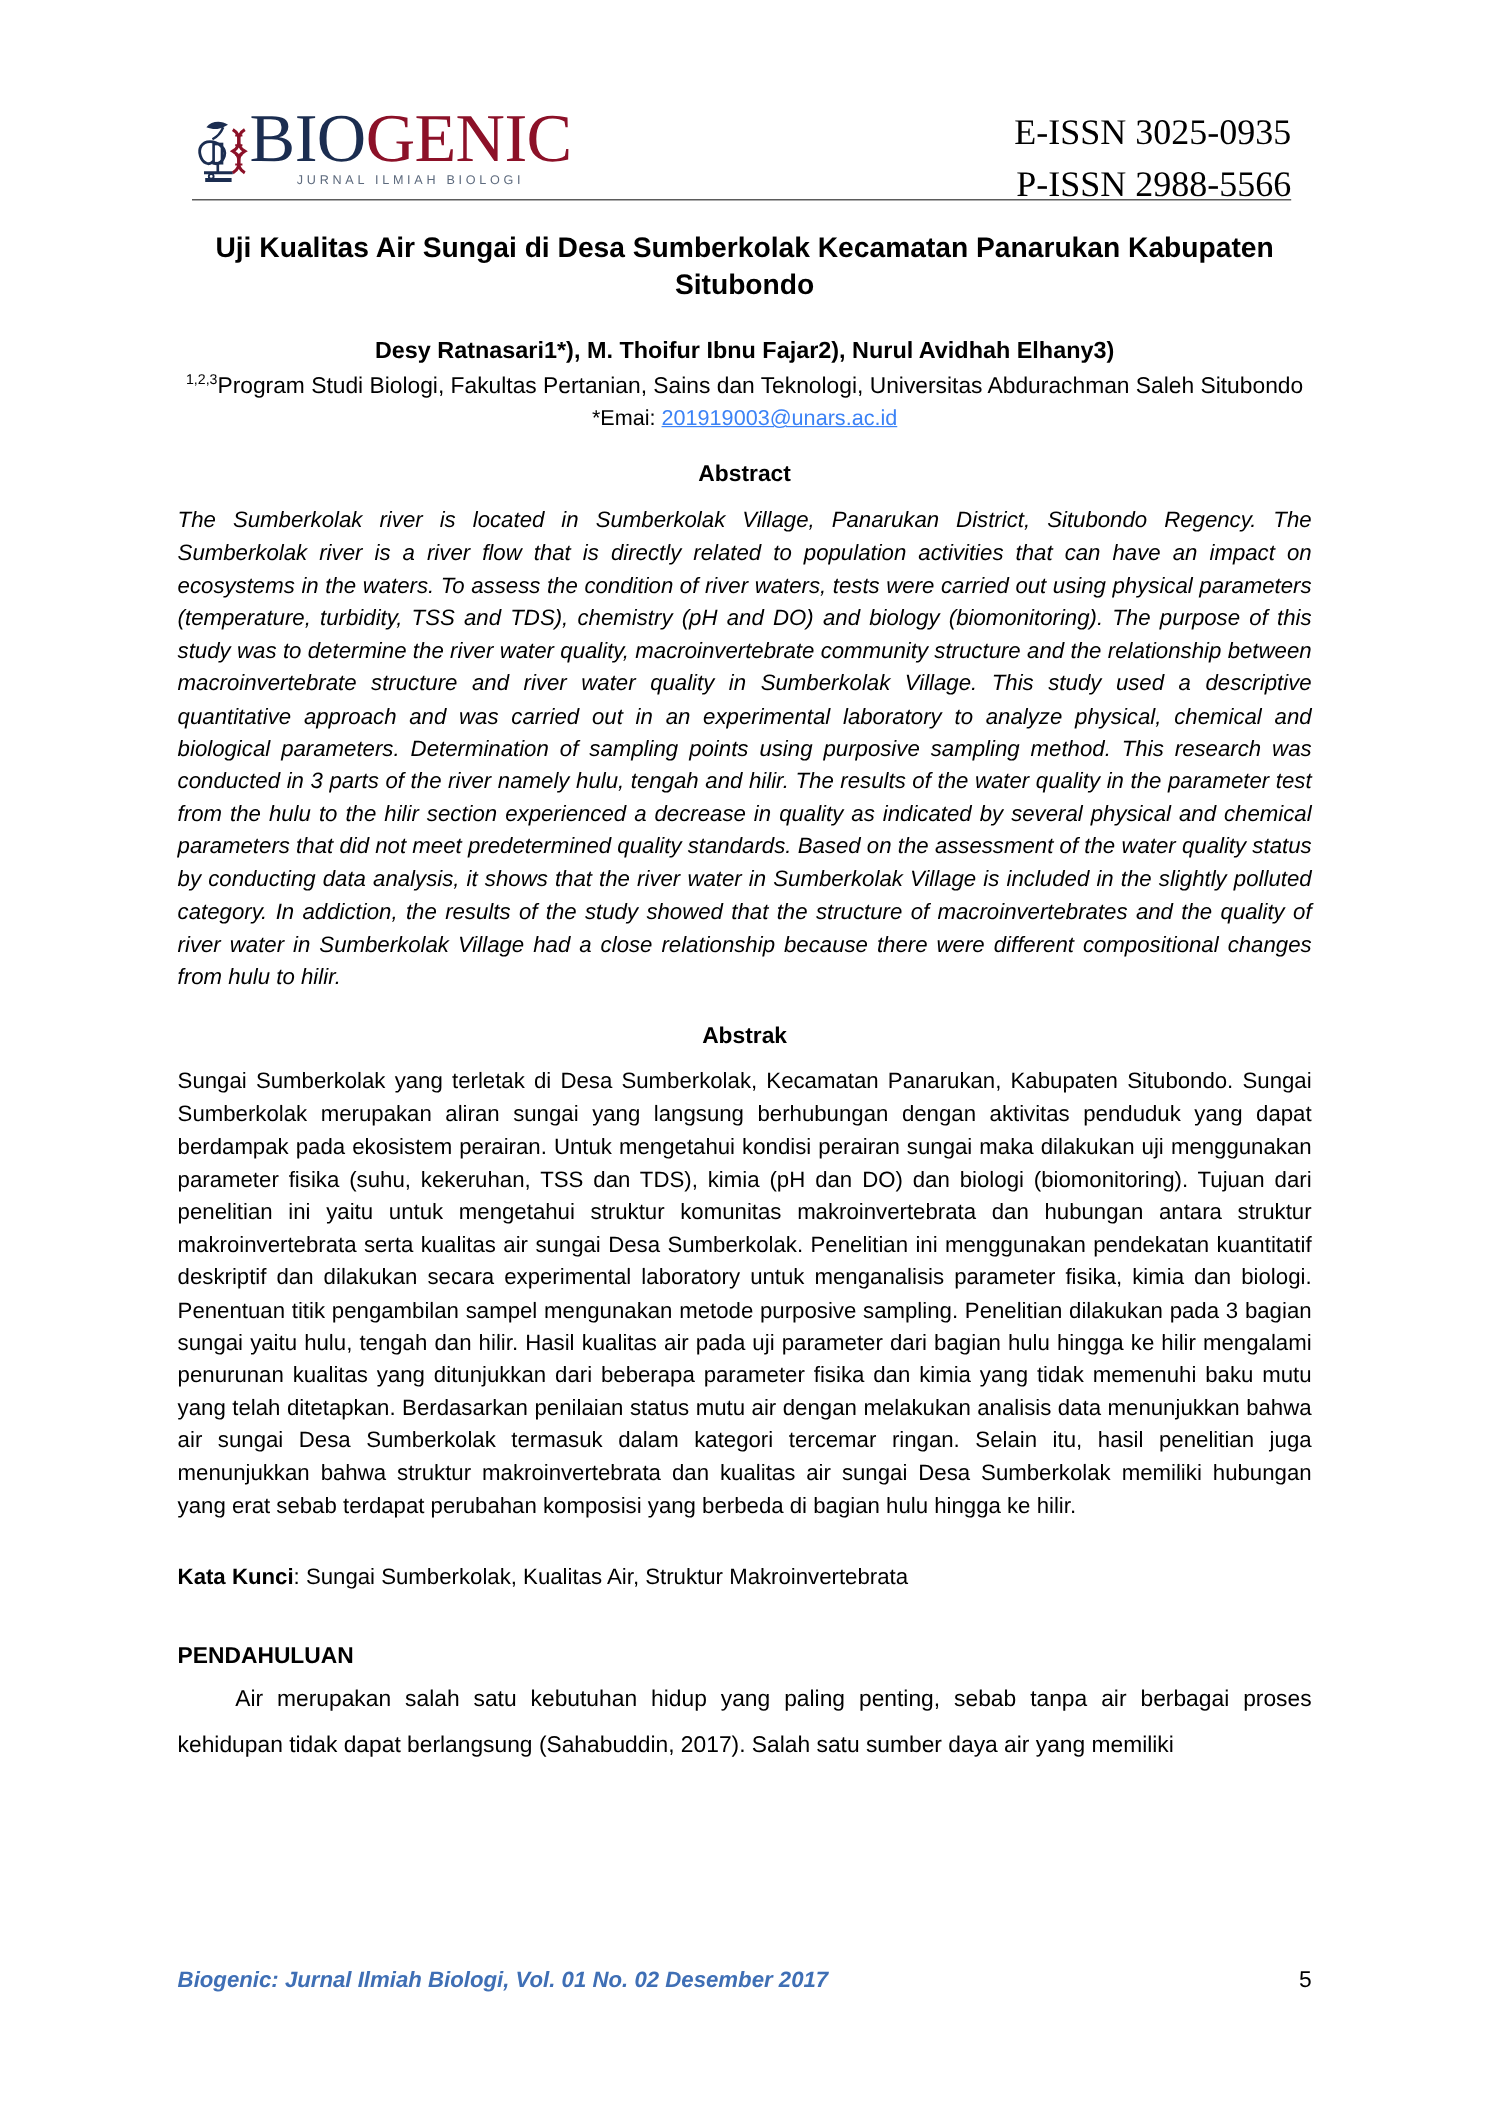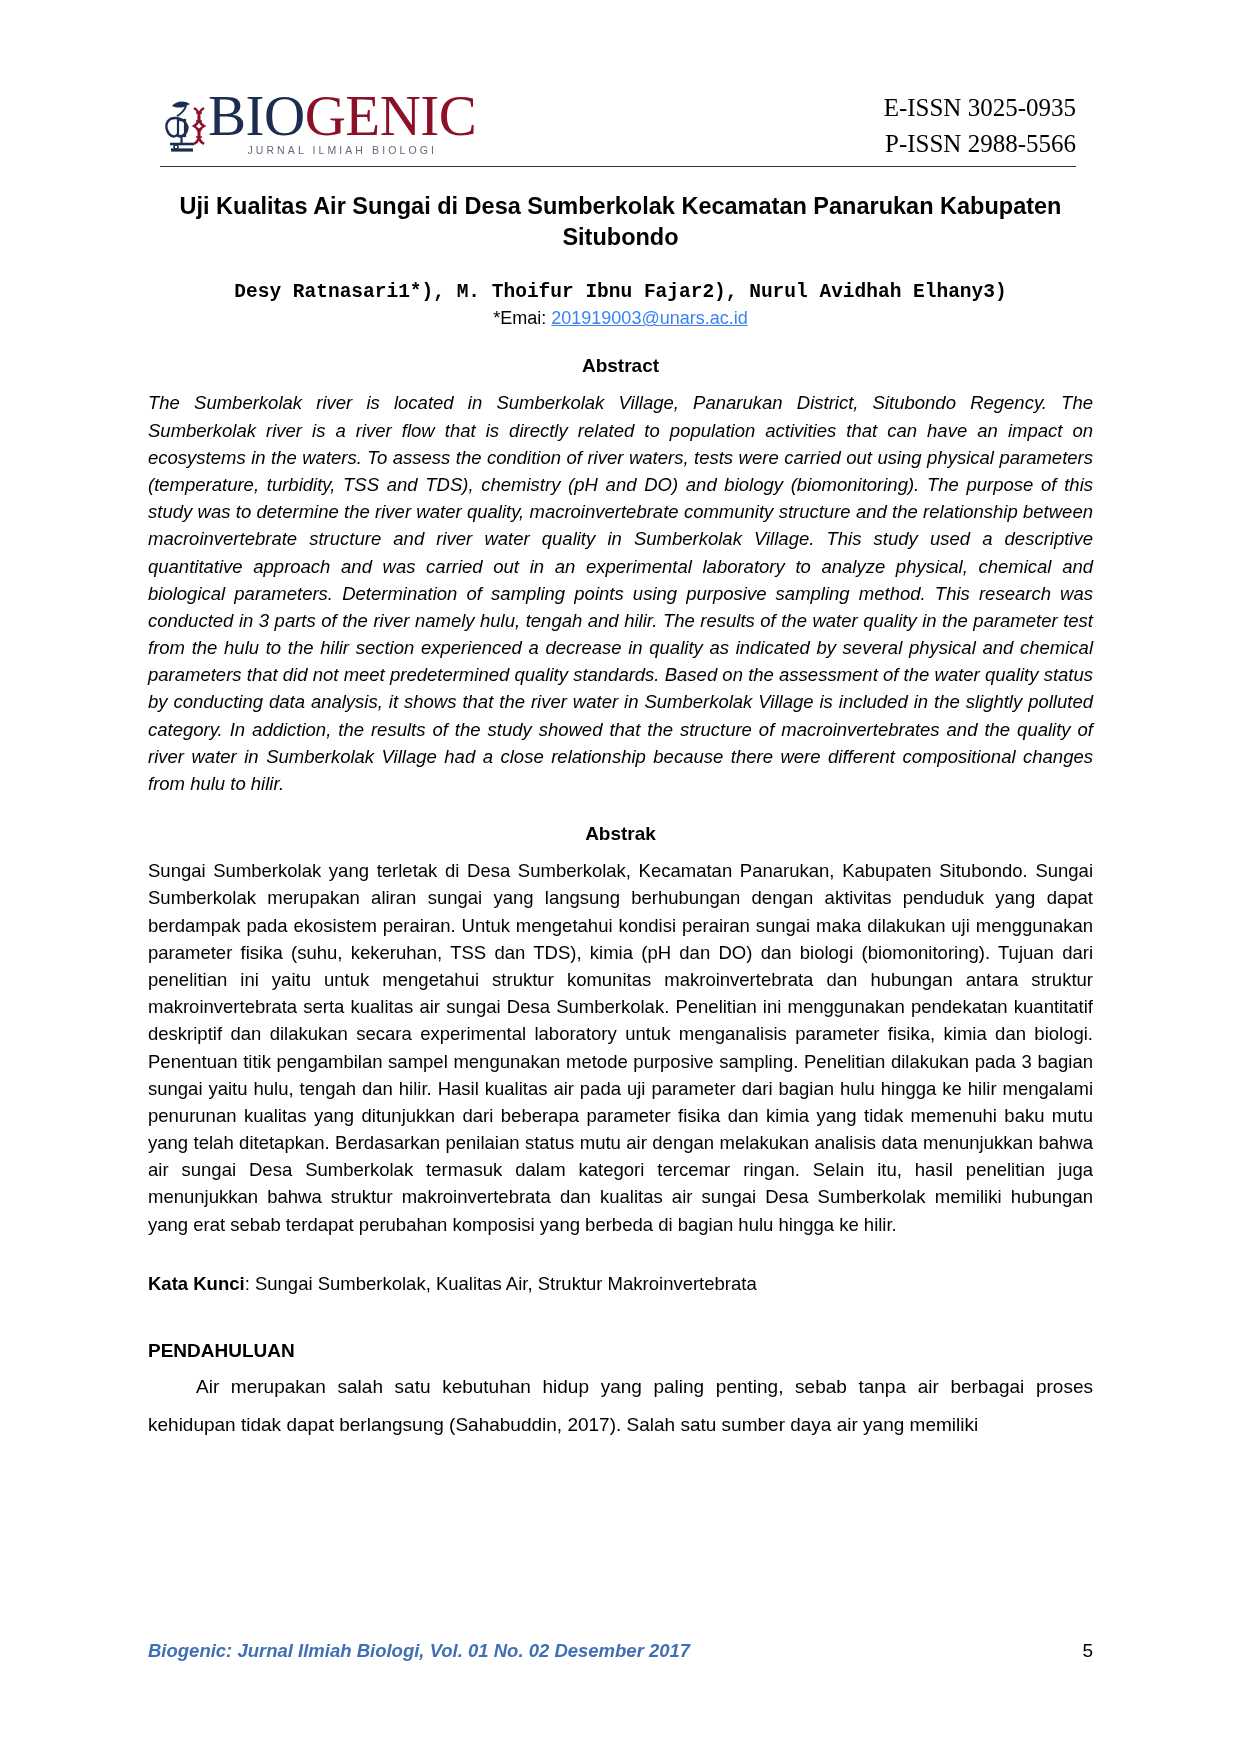--- a/index.html
+++ b/index.html
@@ -64,21 +64,21 @@
     font-family: "Liberation Sans", sans-serif;
     font-size: 10.5px;
     letter-spacing: 3.1px;
     color: #5d6a7d;
     text-align: center;
     margin-top: 3px;
     white-space: nowrap;
   }
   .issn {
     font-family: "Liberation Serif", serif;
-    font-size: 25px;
+    font-size: 30px;
     line-height: 1.42;
     text-align: right;
     padding-top: 2px;
     white-space: nowrap;
   }
 
   
   .content {
     margin: 0 148px 0 148px;
   }
@@ -88,21 +88,20 @@
     font-weight: bold;
     line-height: 1.32;
     margin: 24px 28px 0 28px;
   }
   .authors {
     text-align: center;
     font-size: 19.5px;
     font-weight: bold;
     margin-top: 27px;
     line-height: 1.3;
-    font-family: Liberation Mono, monospace;
   }
   .affiliation {
     text-align: center;
     font-size: 19px;
     line-height: 1.3;
     margin-top: 4px;
   }
   .email-line {
     text-align: center;
     font-size: 18px;
@@ -224,20 +223,21 @@
   </div>
 
   <div class="content">
 
     <div class="doc-title">Uji Kualitas Air Sungai di Desa Sumberkolak Kecamatan Panarukan Kabupaten Situbondo</div>
 
     <div class="authors">
       <span>Desy Ratnasari1*), M. Thoifur Ibnu Fajar2), Nurul Avidhah Elhany3)</span>
     </div>
 
+    <div class="affiliation"><sup class="aff">1,2,3</sup><span>Program Studi Biologi, Fakultas Pertanian, Sains dan Teknologi, Universitas Abdurachman Saleh Situbondo</span></div>
 
     <div class="email-line"><span>*Emai: </span><a class="email-link" href="#">201919003@unars.ac.id</a></div>
 
     <div class="sec-head">Abstract</div>
     <div class="abstract-en">The Sumberkolak river is located in Sumberkolak Village, Panarukan District, Situbondo Regency. The Sumberkolak river is a river flow that is directly related to population activities that can have an impact on ecosystems in the waters. To assess the condition of river waters, tests were carried out using physical parameters (temperature, turbidity, TSS and TDS), chemistry (pH and DO) and biology (biomonitoring). The purpose of this study was to determine the river water quality, macroinvertebrate community structure and the relationship between macroinvertebrate structure and river water quality in Sumberkolak Village. This study used a descriptive quantitative approach and was carried out in an experimental laboratory to analyze physical, chemical and biological parameters. Determination of sampling points using purposive sampling method. This research was conducted in 3 parts of the river namely hulu, tengah and hilir. The results of the water quality in the parameter test from the hulu to the hilir section experienced a decrease in quality as indicated by several physical and chemical parameters that did not meet predetermined quality standards. Based on the assessment of the water quality status by conducting data analysis, it shows that the river water in Sumberkolak Village is included in the slightly polluted category. In addiction, the results of the study showed that the structure of macroinvertebrates and the quality of river water in Sumberkolak Village had a close relationship because there were different compositional changes from hulu to hilir.</div>
 
     <div class="sec-head">Abstrak</div>
     <div class="abstract-id">Sungai Sumberkolak yang terletak di Desa Sumberkolak, Kecamatan Panarukan, Kabupaten Situbondo. Sungai Sumberkolak merupakan aliran sungai yang langsung berhubungan dengan aktivitas penduduk yang dapat berdampak pada ekosistem perairan. Untuk mengetahui kondisi perairan sungai maka dilakukan uji menggunakan parameter fisika (suhu, kekeruhan, TSS dan TDS), kimia (pH dan DO) dan biologi (biomonitoring). Tujuan dari penelitian ini yaitu untuk mengetahui struktur komunitas makroinvertebrata dan hubungan antara struktur makroinvertebrata serta kualitas air sungai Desa Sumberkolak. Penelitian ini menggunakan pendekatan kuantitatif deskriptif dan dilakukan secara experimental laboratory untuk menganalisis parameter fisika, kimia dan biologi. Penentuan titik pengambilan sampel mengunakan metode purposive sampling. Penelitian dilakukan pada 3 bagian sungai yaitu hulu, tengah dan hilir. Hasil kualitas air pada uji parameter dari bagian hulu hingga ke hilir mengalami penurunan kualitas yang ditunjukkan dari beberapa parameter fisika dan kimia yang tidak memenuhi baku mutu yang telah ditetapkan. Berdasarkan penilaian status mutu air dengan melakukan analisis data menunjukkan bahwa air sungai Desa Sumberkolak termasuk dalam kategori tercemar ringan. Selain itu, hasil penelitian juga menunjukkan bahwa struktur makroinvertebrata dan kualitas air sungai Desa Sumberkolak memiliki hubungan yang erat sebab terdapat perubahan komposisi yang berbeda di bagian hulu hingga ke hilir.</div>
     <div class="keywords-id"><span class="kw-label">Kata Kunci</span><span>: Sungai Sumberkolak, Kualitas Air, Struktur Makroinvertebrata</span></div>
 

